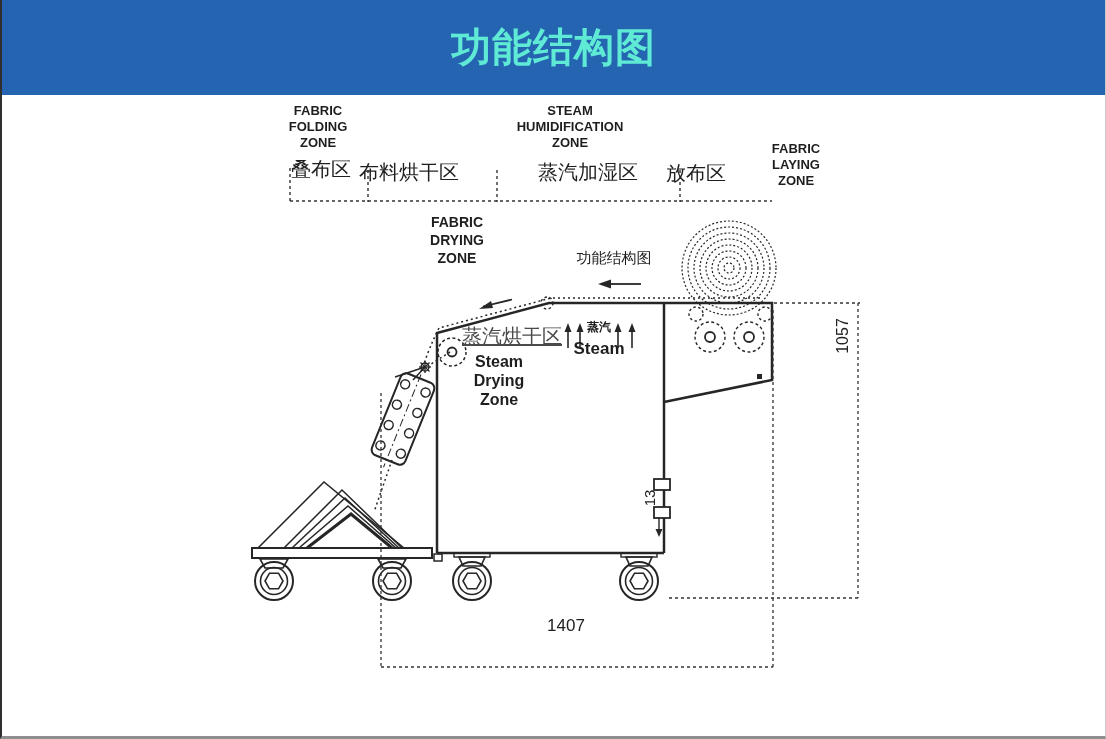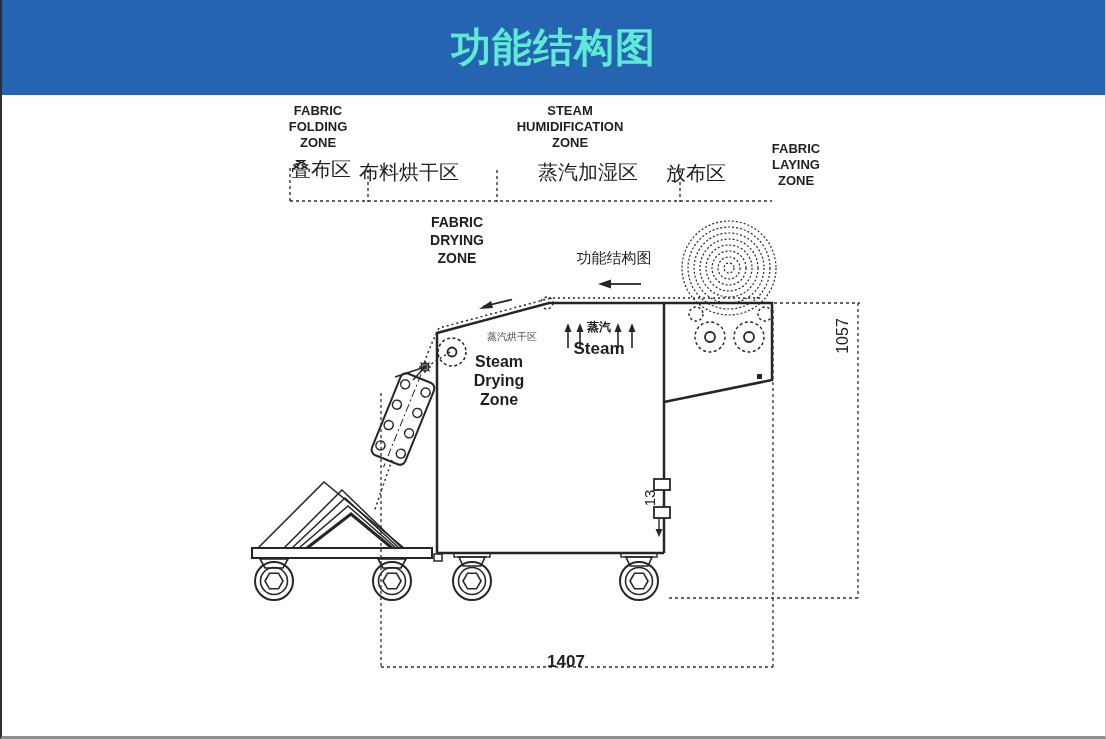--- a/index.html
+++ b/index.html
@@ -203,24 +203,24 @@
 HUMIDIFICATION
 ZONE</div>
   <div class="lbl cn" style="left:496px;top:161px;width:140px;text-align:right;">蒸汽加湿区</div>
 
   <div class="lbl cn" style="left:644px;top:162px;width:100px;">放布区</div>
   <div class="lbl en" style="left:744px;top:141px;width:100px;">FABRIC
 LAYING
 ZONE</div>
 
   <div class="lbl cn-sm" style="left:552px;top:249px;width:120px;">功能结构图</div>
-  <div class="lbl cn-sm gray" style="left:450px;top:328px;width:120px;font-size:10px;">蒸汽烘干区</div>
+  <div class="lbl cn-sm gray" style="left:450px;top:328px;width:120px;font-size:20px;text-decoration:underline;">蒸汽烘干区</div>
   <div class="lbl bold-lbl" style="left:437px;top:352px;width:120px;font-size:16px;line-height:19px;">Steam
 Drying
 Zone</div>
   <div class="lbl bold-lbl" style="left:567px;top:319px;width:60px;font-size:12px;">蒸汽</div>
   <div class="lbl bold-lbl" style="left:557px;top:339px;width:80px;font-size:17px;">Steam</div>
 
-  <div class="lbl dim" style="left:504px;top:652px;width:120px;font-weight:bold;">1407</div>
+  <div class="lbl dim" style="left:504px;top:616px;width:120px;">1407</div>
   <div class="lbl dim rot" style="left:841px;top:336px;font-size:16px;">1057</div>
   <div class="lbl dim rot" style="left:647px;top:498px;font-size:15px;">13</div>
 
 </div>
 
 </body></html>

